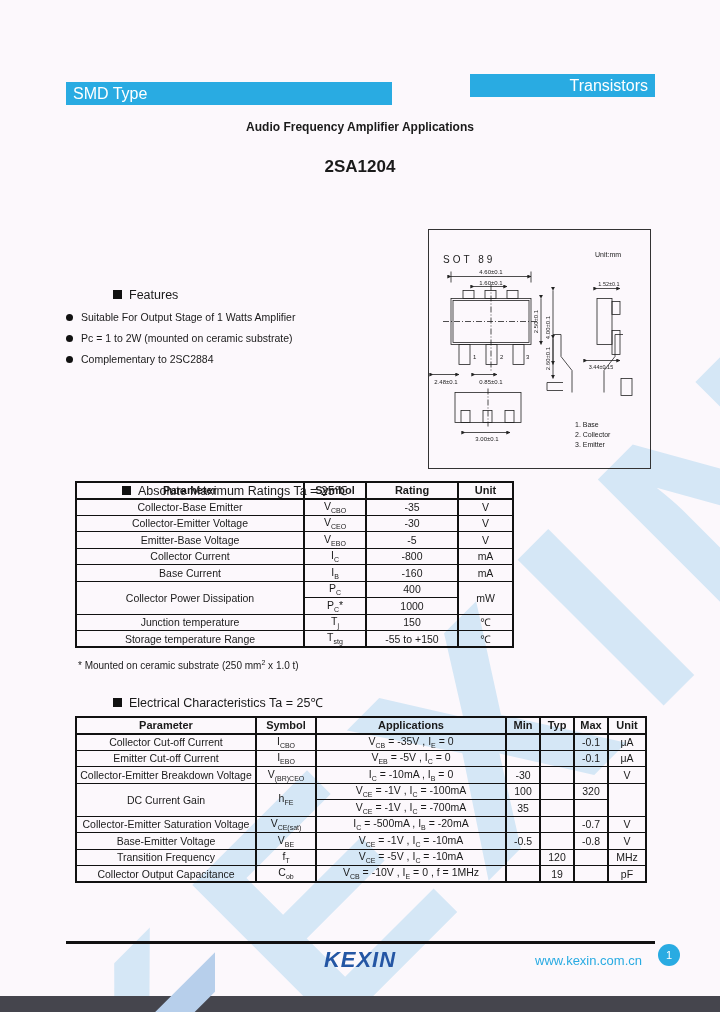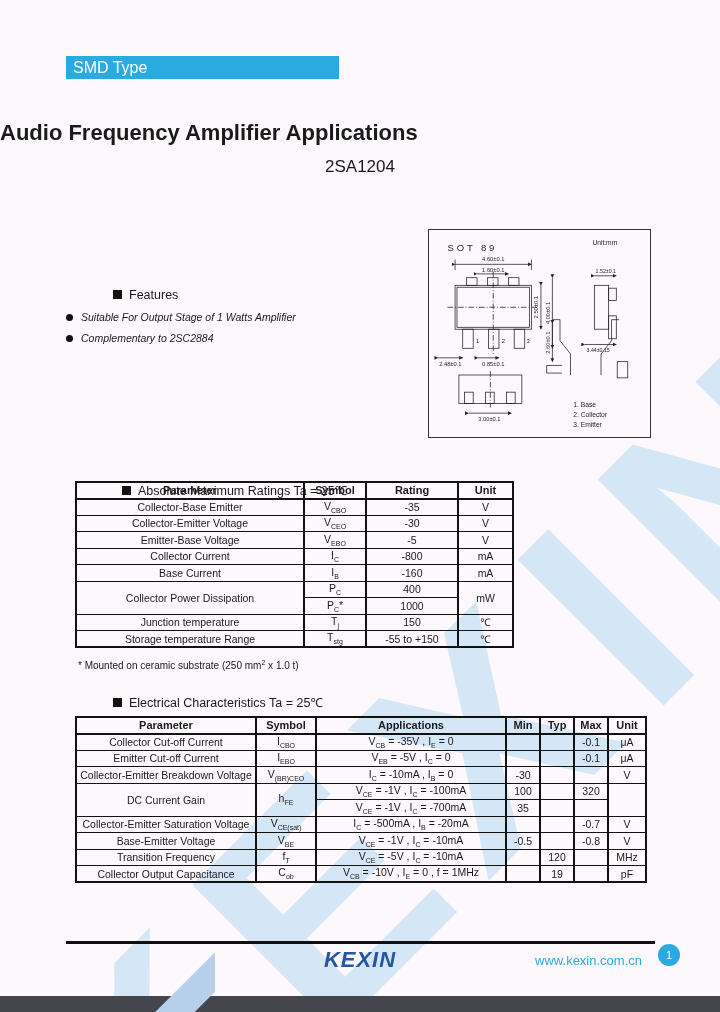--- a/index.html
+++ b/index.html
@@ -19,33 +19,33 @@
     left:-30px;top:1040px;transform:rotate(-45deg);transform-origin:0 0;
     font-size:300px;font-weight:bold;letter-spacing:30px;line-height:1;
     color:var(--watermark);white-space:nowrap;z-index:0;pointer-events:none;
   }
   .wm-corner-clip{left:0;top:892px;width:215px;height:120px;overflow:hidden;z-index:2;pointer-events:none;}
   .wm-corner{position:absolute;left:-55px;top:-55px;font-size:250px;font-weight:bold;line-height:1;
     color:var(--watermark-strong);transform:rotate(-45deg);}
   .content{position:absolute;inset:0;z-index:1;}
   
   .bar{height:23px;background:var(--accent);color:#fff;font-size:16px;line-height:23px;}
-  .bar-left{left:66px;top:56px;width:273px;padding-left:7px;}
+  .bar-left{left:66px;top:82px;width:326px;padding-left:7px;}
   .bar-right{left:470px;top:74px;width:185px;text-align:right;padding-right:7px;}
-  .title1{left:0;top:120px;width:720px;font-size:22px;font-weight:bold;}
-  .title2{left:0;top:157px;width:720px;text-align:center;font-size:17px;font-weight:normal;}
+  .title1{left:0;top:120px;width:720px;text-align:center;font-size:12px;font-weight:bold;}
+  .title2{left:0;top:157px;width:720px;text-align:center;font-size:17px;font-weight:bold;}
   
   .sec-head{font-size:12.5px;padding-left:47px;}
   .sq{display:inline-block;width:9px;height:9px;background:#111;margin-right:7px;}
   
   .features{left:66px;top:288px;width:350px;}
-  .feat-item{margin-top:9px;font-size:10.5px;display:flex;align-items:center;font-style:italic;}
+  .feat-item{margin-top:9px;font-size:10.5px;display:flex;align-items:center;}
   .dot{display:inline-block;width:7px;height:7px;border-radius:50%;background:#111;margin-right:8px;flex:0 0 auto;}
   
-  .diagram{left:428px;top:229px;width:223px;height:209px;border:1px solid #333;background:transparent;}
+  .diagram{left:428px;top:229px;width:223px;height:240px;border:1px solid #333;background:transparent;}
   .diagram svg{display:block;width:100%;height:100%;}
   .diagram text{fill:#222;stroke:none;font-family:"Liberation Sans",sans-serif;}
   
   .head-amr{left:75px;top:459px;margin-top:23px;}
   .head-ec{left:66px;top:694px;}
   table.dt{border-collapse:collapse;table-layout:fixed;background:transparent;}
   table.dt td,table.dt th{
     border:1px solid #111;border-left-width:2px;border-right-width:2px;
     font-weight:normal;font-size:10.5px;height:16.5px;padding:0 2px;text-align:center;
     overflow:hidden;white-space:nowrap;
@@ -72,31 +72,38 @@
 </head>
 <body>
 
 <div class="abs wm-main">KEXIN</div>
 
 <div class="content">
 
   <div class="abs bar bar-left">
     <span>SMD Type</span>
   </div>
+  <div class="abs bar bar-right">
+    <span>Transistors</span>
+  </div>
 
   <div class="abs title1">Audio Frequency Amplifier Applications</div>
   <div class="abs title2">2SA1204</div>
 
   <div class="abs features">
     <div class="sec-head">
       <span class="sq"></span><span>Features</span>
     </div>
     <div class="feat-item">
       <span class="dot"></span>
         <span>Suitable For Output Stage of 1 Watts Amplifier</span>
+    </div>
+    <div class="feat-item">
+      <span class="dot"></span>
+        <span>Pc = 1 to 2W (mounted on ceramic substrate)</span>
     </div>
     <div class="feat-item">
       <span class="dot"></span>
         <span>Complementary to 2SC2884</span>
     </div>
   </div>
 
   <div class="abs diagram">
     <svg viewBox="0 0 221 217">
       <defs>

